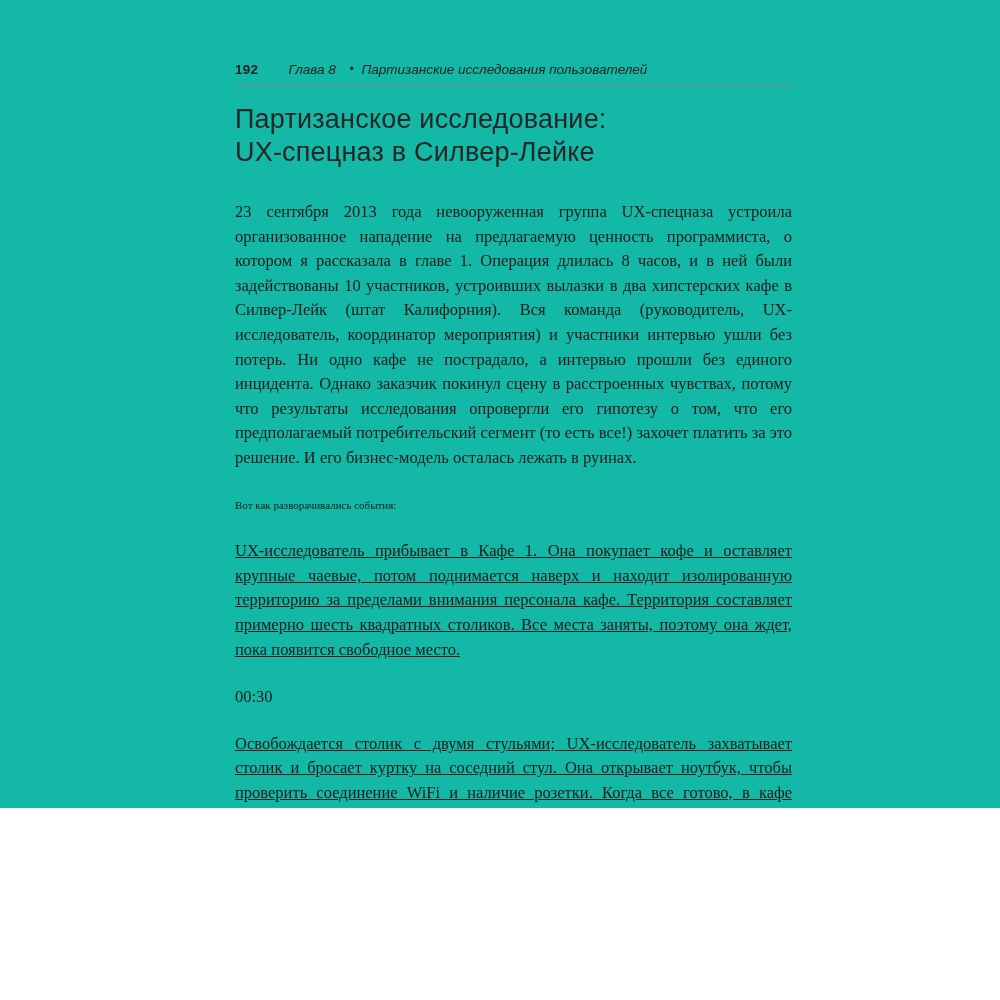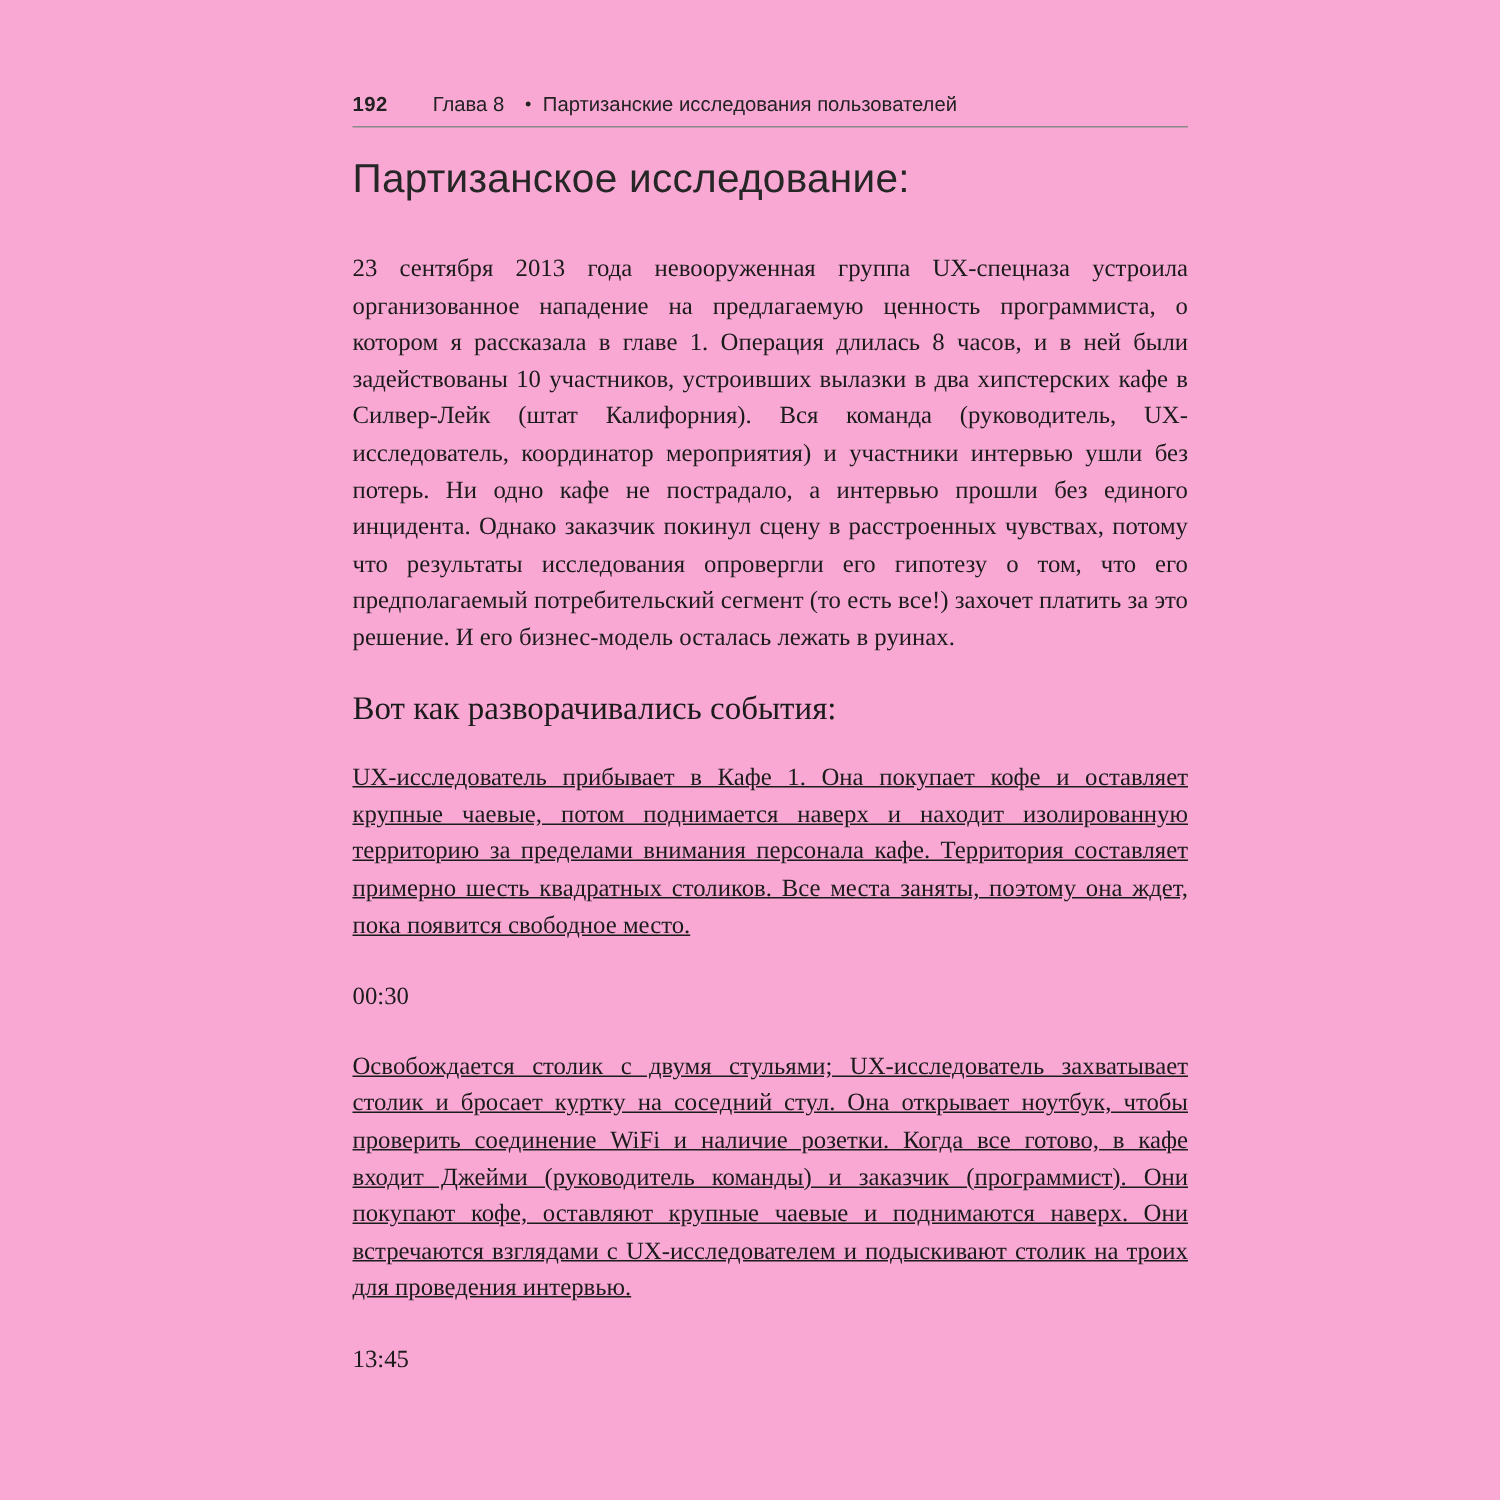--- a/index.html
+++ b/index.html
@@ -3,22 +3,22 @@
 <meta charset="utf-8">
 <style>
   html, body {
     margin: 0;
     padding: 0;
     background: #ffffff;
   }
   .page {
     position: relative;
     width: 1000px;
-    height: 1000px;
-    background: #f9a8d4;
+    height: 808px;
+    background: #14b8a6;
     overflow: hidden;
     font-family: "Liberation Serif", serif;
     color: #1b1b1b;
   }
   .content {
     position: absolute;
     left: 235px;
     top: 62px;
     width: 557px;
   }
@@ -32,20 +32,21 @@
     padding-bottom: 7px;
     border-bottom: 1px solid #8a8a8a;
   }
   .page-number {
     font-weight: bold;
     margin-right: 30px;
     letter-spacing: 0.3px;
   }
   .chapter-ref span {
     margin-right: 6px;
+    font-style: italic;
   }
   .chapter-ref .bullet {
     margin: 0 4px;
     font-size: 12px;
     position: relative;
     top: -1px;
   }
   
   .section-title {
     font-family: "Liberation Sans", sans-serif;
@@ -56,21 +57,21 @@
     letter-spacing: 0.2px;
   }
   
   .body-text {
     font-size: 16.5px;
     line-height: 24.6px;
     text-align: justify;
     margin-top: 31px;
   }
   .lead-in {
-    font-size: 22px;
+    font-size: 11px;
     line-height: 24.6px;
     margin-top: 22px;
   }
   .time-label {
     font-size: 16.5px;
     line-height: 24.6px;
     margin-top: 23px;
   }
   .event-paragraph {
     font-size: 16.5px;
@@ -90,20 +91,21 @@
       <span class="page-number">192</span>
       <span class="chapter-ref">
         <span>Глава 8</span>
         <span class="bullet">•</span>
         <span>Партизанские исследования пользователей</span>
       </span>
     </header>
 
     <h1 class="section-title">
       <div>Партизанское исследование:</div>
+      <div>UX-спецназ в Силвер-Лейке</div>
     </h1>
 
     <p class="body-text">23 сентября 2013 года невооруженная группа UX-спецназа устроила организованное нападение на предлагаемую ценность программиста, о котором я рассказала в главе 1. Операция длилась 8 часов, и в ней были задействованы 10 участников, устроивших вылазки в два хипстерских кафе в Силвер-Лейк (штат Калифорния). Вся команда (руководитель, UX-исследователь, координатор мероприятия) и участники интервью ушли без потерь. Ни одно кафе не пострадало, а интервью прошли без единого инцидента. Однако заказчик покинул сцену в расстроенных чувствах, потому что результаты исследования опровергли его гипотезу о том, что его предполагаемый потребительский сегмент (то есть все!) захочет платить за это решение. И его бизнес-модель осталась лежать в руинах.</p>
 
     <p class="lead-in">Вот как разворачивались события:</p>
 
     <div>
       <p class="event-paragraph">UX-исследователь прибывает в Кафе 1. Она покупает кофе и оставляет крупные чаевые, потом поднимается наверх и находит изолированную территорию за пределами внимания персонала кафе. Территория составляет примерно шесть квадратных столиков. Все места заняты, поэтому она ждет, пока появится свободное место.</p>
     </div>
 

